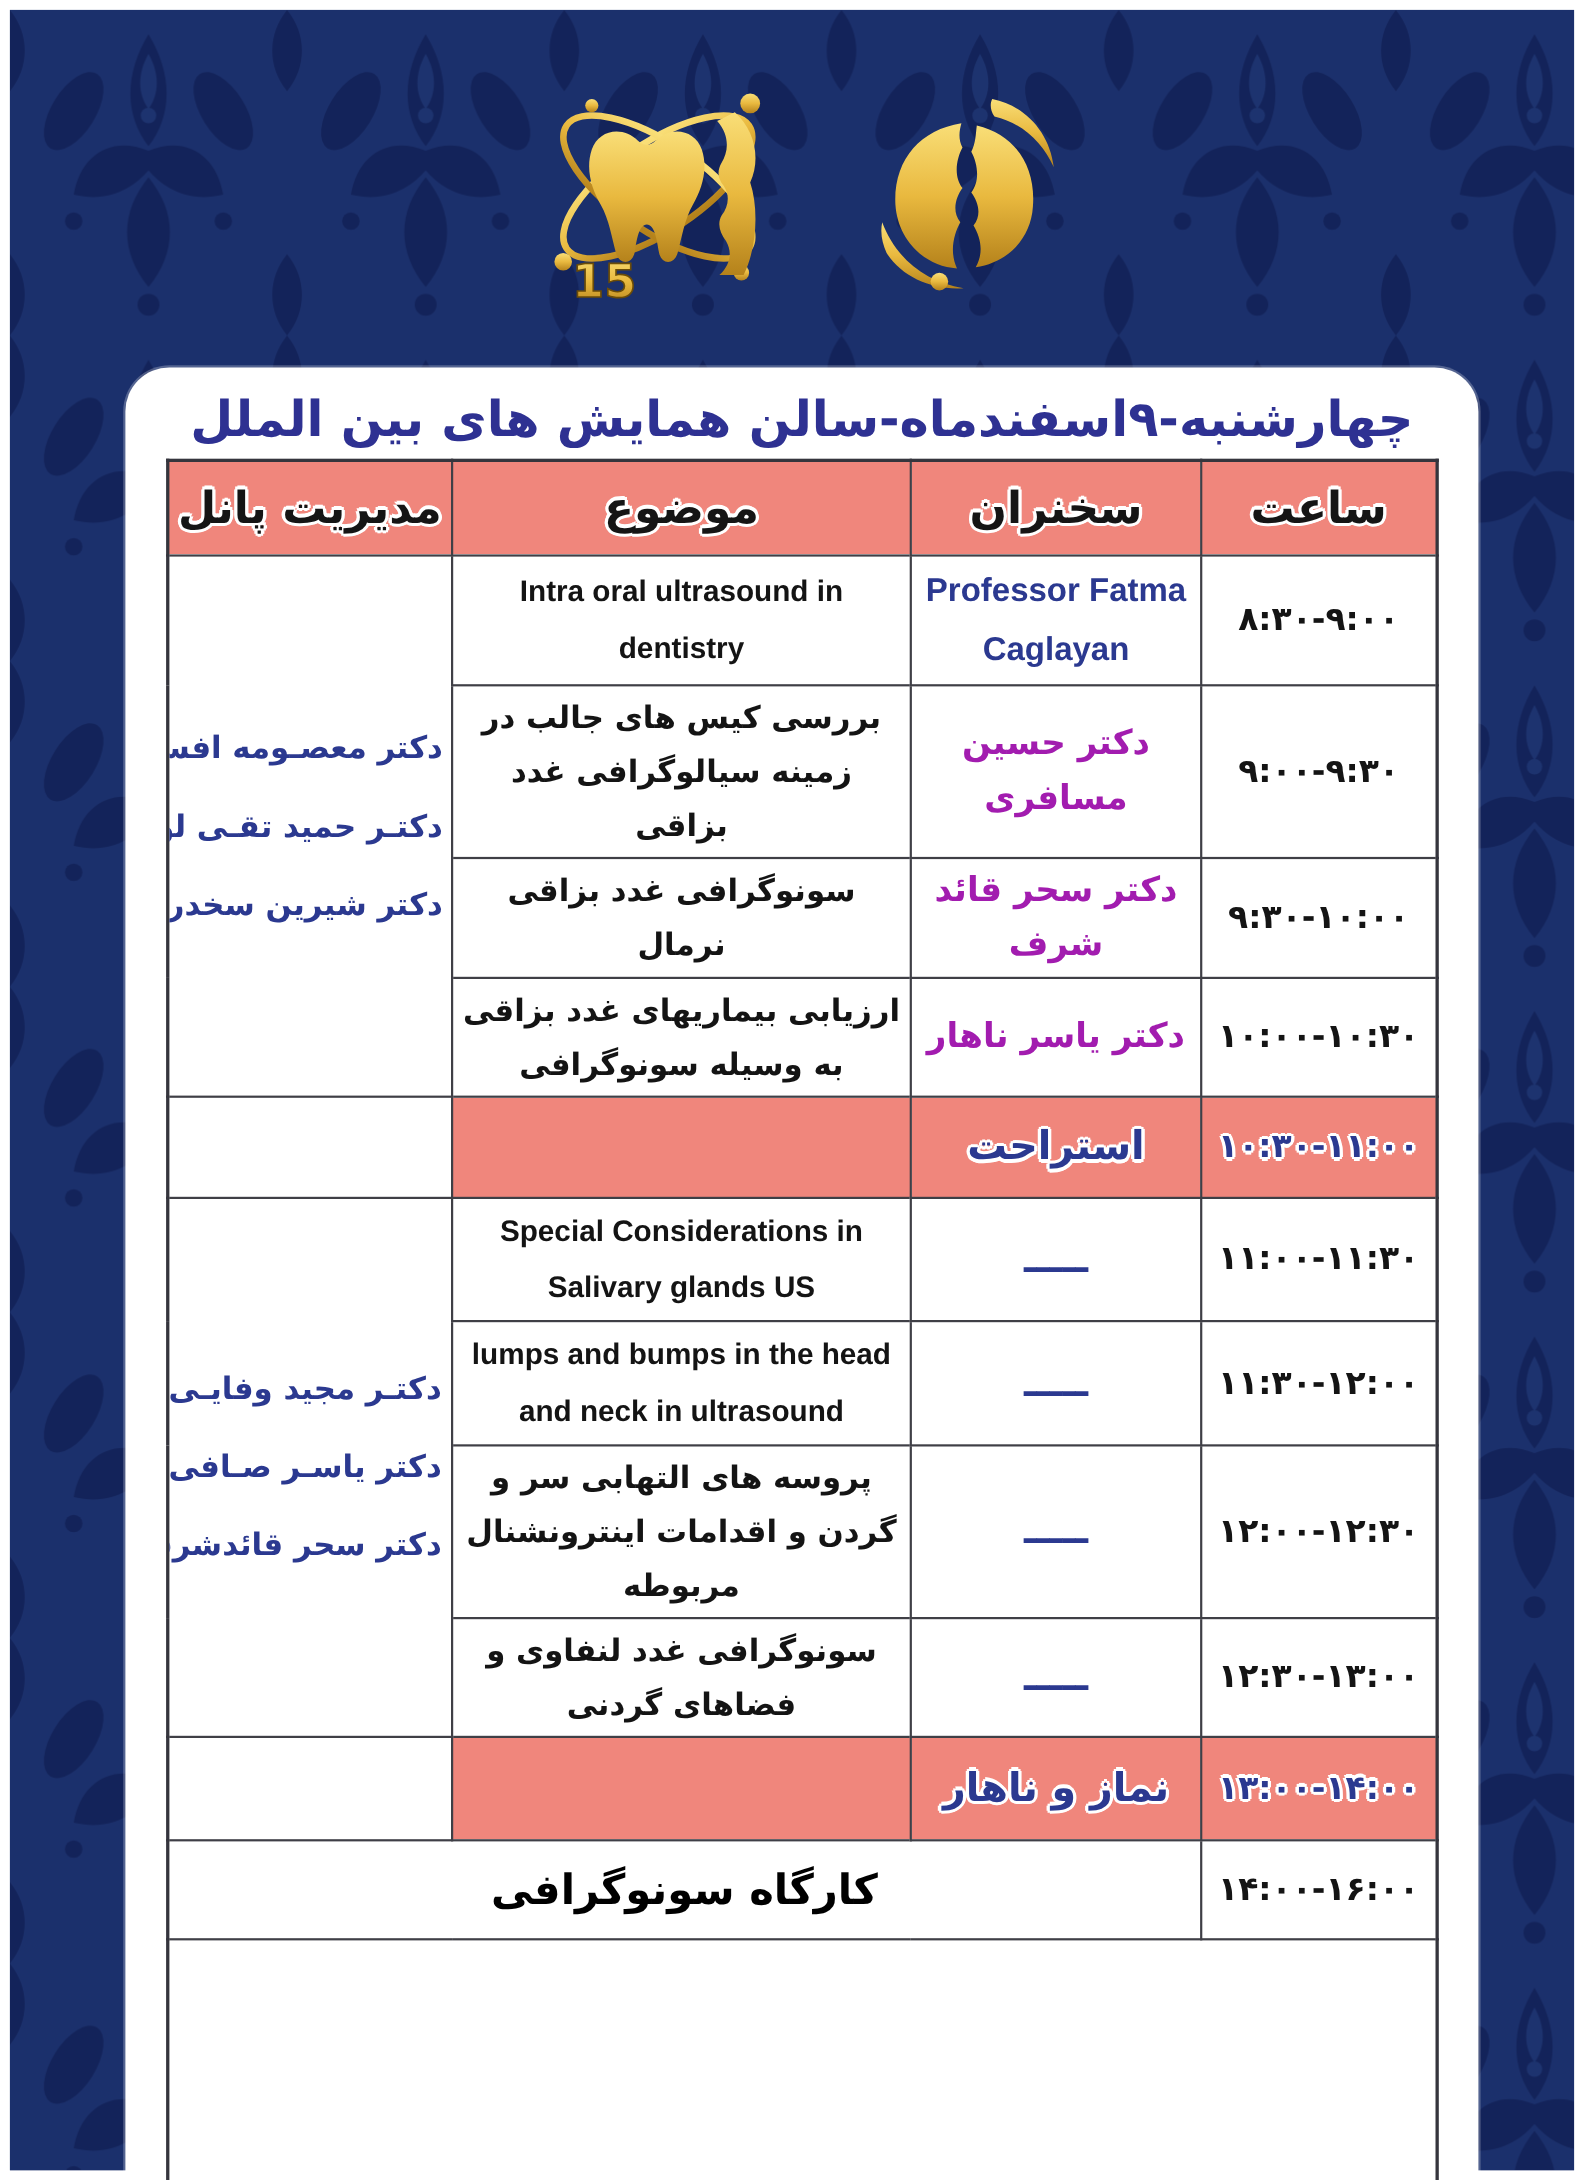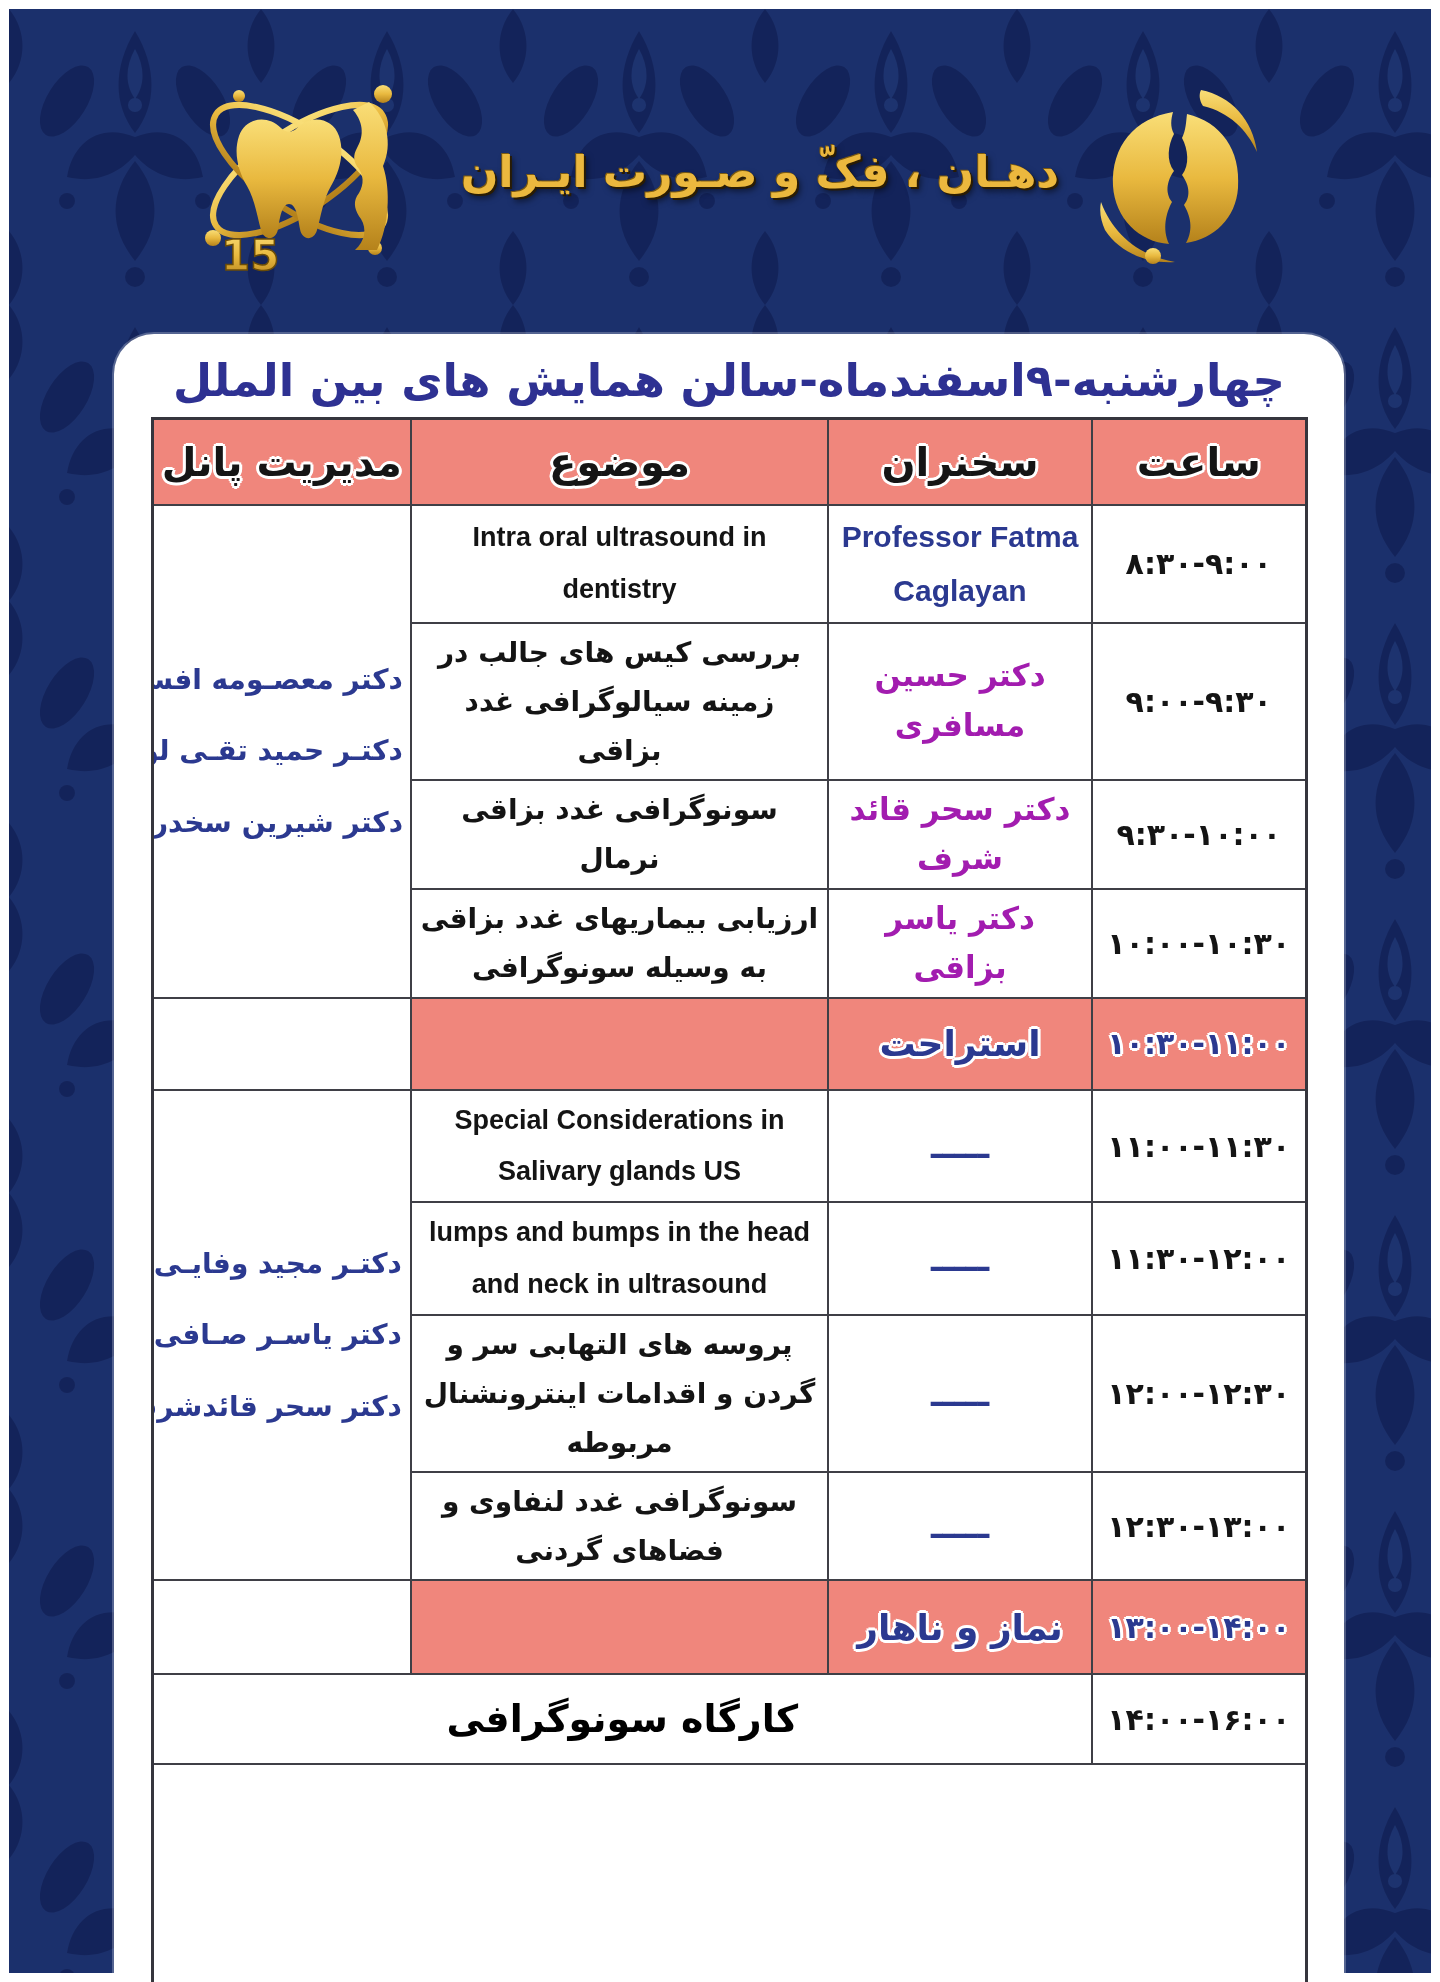--- a/index.html
+++ b/index.html
@@ -136,21 +136,20 @@
           <circle cx="36" cy="172" r="8"></circle>
           <circle cx="62" cy="30" r="6"></circle>
           <circle cx="198" cy="182" r="7"></circle>
         </g>
         <path fill="url(#gold)" d="M104,62 C90,48 68,52 62,70 C56,88 62,106 70,120 C78,134 80,150 84,164 C87,175 99,175 101,163 C103,151 105,138 112,138 C119,138 121,151 123,163 C125,175 137,175 140,164 C144,150 146,134 154,120 C162,106 168,88 162,70 C156,52 134,48 120,62 C115,67 109,67 104,62 Z"></path>
         <path fill="url(#gold)" d="M176,44 C188,58 186,72 180,82 C176,89 176,96 182,103 C188,112 186,122 180,130 C176,137 178,145 184,153 C190,163 188,175 178,184 L200,184 C212,160 214,124 206,100 C216,78 210,52 192,36 Z"></path>
         <text x="44" y="204" font-size="42" font-weight="bold" fill="url(#gold)" stroke="#6b4c07" stroke-width="1.5">15</text>
       </svg>
 
       <div class="brand-text">
-        <div class="brand-line2">دهـان ، فکّ و صـورت ایـران</div>
       </div>
 
       <svg class="brand-right" viewBox="0 0 172 190" xmlns="http://www.w3.org/2000/svg">
         <path fill="url(#gold)" d="M82,30 C44,36 20,64 22,104 C24,136 48,160 78,162 C71,147 75,131 81,120 C73,110 77,97 83,89 C75,79 77,63 83,52 C79,45 80,37 82,30 Z"></path>
         <path fill="url(#gold)" d="M96,32 C130,40 150,68 147,106 C145,136 123,157 95,161 C103,147 99,133 93,123 C101,113 97,101 91,93 C99,83 97,67 91,56 C95,48 95,40 96,32 Z"></path>
         <path fill="url(#gold)" d="M110,8 C140,14 162,38 166,70 C156,48 138,30 112,24 C108,18 108,12 110,8 Z"></path>
         <path fill="url(#gold)" d="M10,120 C22,152 48,174 84,180 C56,182 28,170 14,148 C10,139 8,130 10,120 Z"></path>
         <circle cx="62" cy="174" r="8" fill="url(#gold)"></circle>
       </svg>
     </div>
@@ -192,21 +191,21 @@
         </tr>
 
         <tr class="rh-c">
           <td class="t-time"><span class="ltr">۹:۳۰-۱۰:۰۰</span></td>
           <td class="t-speaker">دکتر سحر قائد شرف</td>
           <td class="t-topic-fa">سونوگرافی غدد بزاقی نرمال</td>
         </tr>
 
         <tr class="rh-d">
           <td class="t-time"><span class="ltr">۱۰:۰۰-۱۰:۳۰</span></td>
-          <td class="t-speaker">دکتر یاسر بزاقی</td>
+          <td class="t-speaker">دکتر یاسر ناهار</td>
           <td class="t-topic-fa">ارزیابی بیماریهای غدد بزاقی به وسیله سونوگرافی</td>
         </tr>
 
         <tr class="rh-break sep-top">
           <td class="accent t-outline-blue t-break-time"><span class="ltr">۱۰:۳۰-۱۱:۰۰</span></td>
           <td class="accent t-outline-blue t-break-label">استراحت</td>
           <td class="accent"></td>
           <td></td>
         </tr>
 

